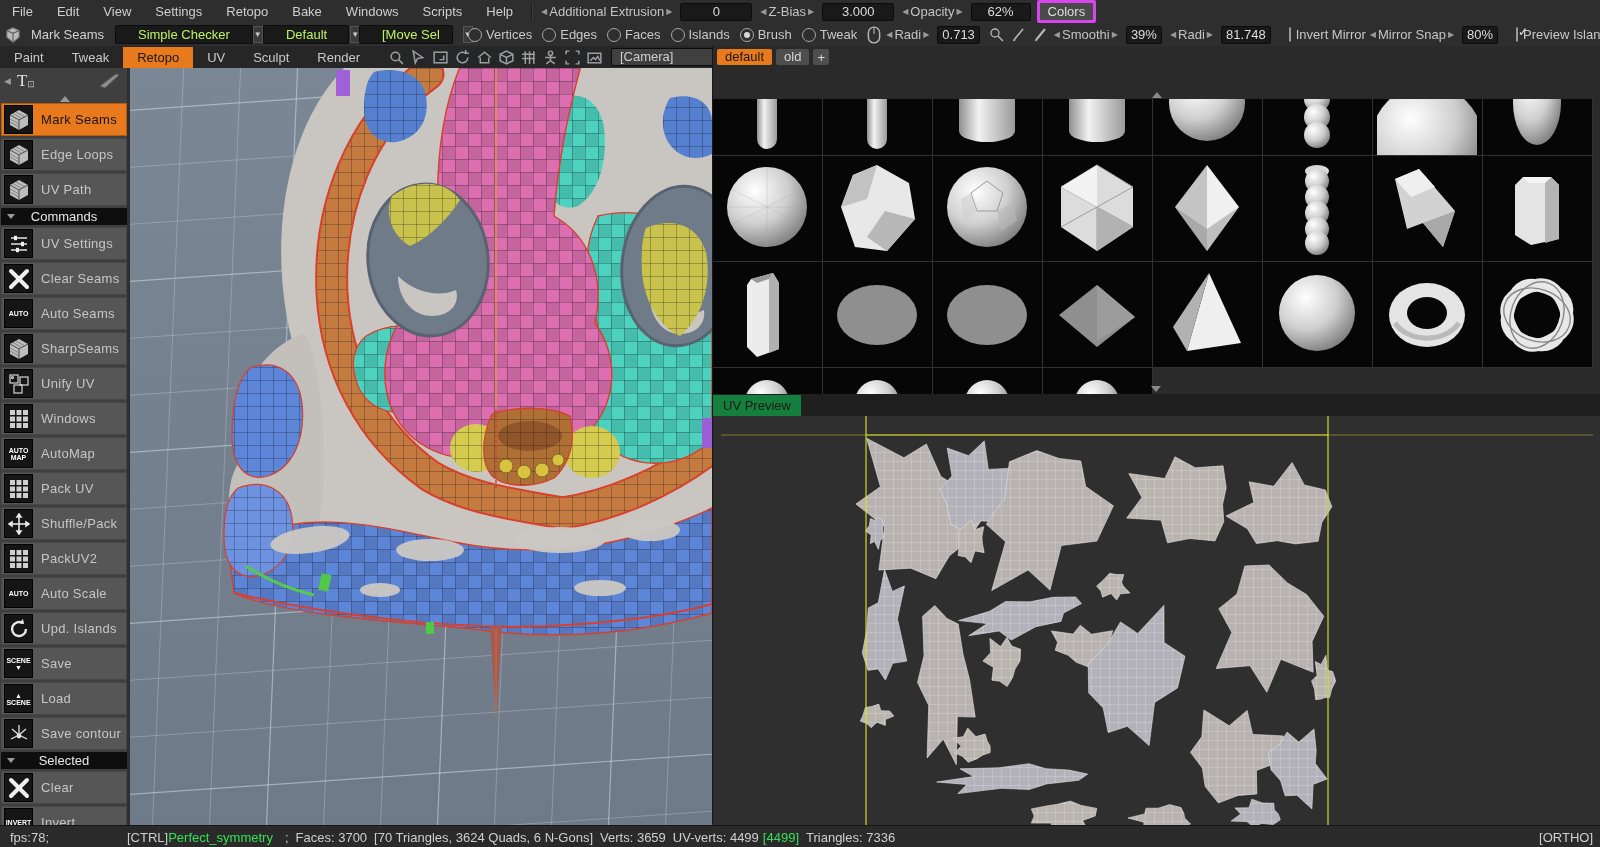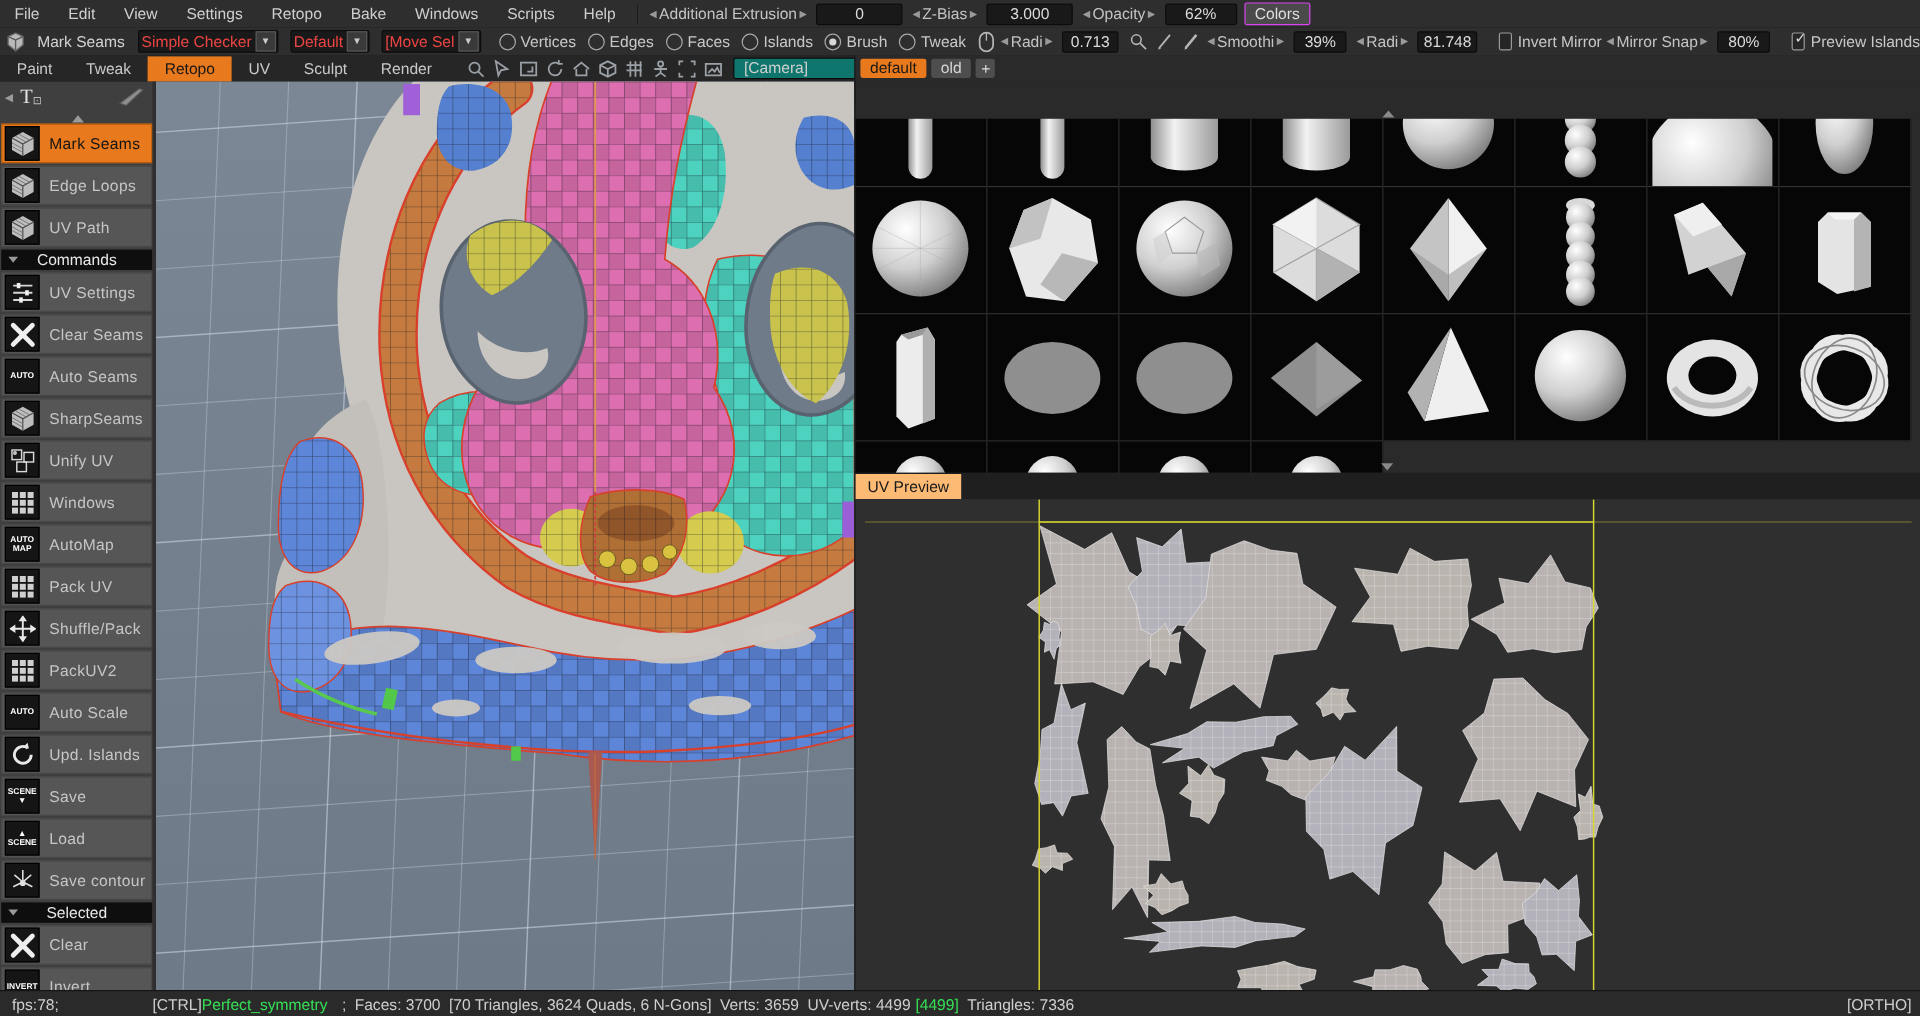--- a/index.html
+++ b/index.html
@@ -8,38 +8,38 @@
   .row{display:flex;align-items:center}
   
   #menubar{position:absolute;left:0;top:0;width:1600px;height:23px;background:#2e2e2e;border-bottom:1px solid #1c1c1c;display:flex;align-items:center}
   #menu-items{display:flex;align-items:center;height:100%}
   .menu-item{padding:0 12px;line-height:23px;color:#cfcfcf;cursor:default}
   .vdiv{width:1px;height:16px;background:#1a1a1a;border-right:1px solid #3c3c3c;margin:0 6px}
   .spin{display:flex;align-items:center;color:#c4c4c4;white-space:nowrap}
   .spin .arr{font-size:8px;color:#9a9a9a;padding:0 2px}
   .valbox{background:#191919;border:1px solid #0c0c0c;border-radius:2px;color:#dcdcdc;text-align:center;
           height:16px;line-height:16px;margin:0 6px;padding:0 4px}
-  .btn{background:#4a4a4a;border:1px solid #d946ef;border-radius:2px;color:#dfdfdf;padding:1px 8px;line-height:15px}
+  .btn{background:#4a4a4a;border:3px solid #d946ef;border-radius:2px;color:#dfdfdf;padding:1px 8px;line-height:15px}
   
   #toolbar2{position:absolute;left:0;top:23px;width:1600px;height:23px;background:#2e2e2e;border-bottom:1px solid #1c1c1c;display:flex;align-items:center;white-space:nowrap}
   .dd{background:#191919;border:1px solid #0c0c0c;border-radius:2px;height:17px;display:flex;align-items:center;margin:0 5px}
-  .dd .ddlabel{padding:0 2px;color:#ef4444}
+  .dd .ddlabel{padding:0 22px;color:#bef264}
   .dd .ddarr{width:15px;height:15px;margin:1px;background:#3a3a3a;border:1px solid #555;display:flex;align-items:center;justify-content:center;font-size:8px;color:#ccc}
   .radio{width:12px;height:12px;border:1px solid #a8a8a8;border-radius:50%;margin:0 4px 0 10px;position:relative;background:#2e2e2e}
   .radio.sel:after{content:"";position:absolute;left:3px;top:3px;width:6px;height:6px;border-radius:50%;background:#d8d8d8}
   .cb{width:13px;height:13px;border:1px solid #9a9a9a;border-radius:2px;background:#262626;margin:0 5px;position:relative}
   .cb.checked:after{content:"✓";position:absolute;left:1px;top:-3px;color:#e0e0e0;font-size:12px}
   .ticon{margin:0 3px;display:flex;align-items:center}
   
   #tabstrip{position:absolute;left:0;top:46px;width:712px;height:22px;background:#262626;border-bottom:1px solid #1b1b1b;display:flex;align-items:center}
   .wtab{padding:0 14px;line-height:21px;color:#c9c9c9}
   .wtab.active{background:#e8791c;color:#181818}
   #vp-icons{display:flex;align-items:center;margin-left:14px;gap:5px}
   #vp-icons svg{display:block}
-  #camera-dd{background:#0f766e;border:1px solid #0c0c0c;border-radius:2px;height:16px;line-height:16px;color:#cfcfcf;padding:0 8px;min-width:86px;margin-left:8px}
+  #camera-dd{background:#404040;border:1px solid #0c0c0c;border-radius:2px;height:16px;line-height:16px;color:#cfcfcf;padding:0 8px;min-width:86px;margin-left:8px}
   #tab-ddarr{margin-left:auto;margin-right:4px;color:#aaa;font-size:9px}
   
   #sidebar{position:absolute;left:0;top:68px;width:130px;height:757px;background:#3f3f3f}
   #sb-top{height:26px;display:flex;align-items:center;padding:0 4px;color:#cfcfcf}
   #sb-top .tletter{font-family:"Liberation Serif",serif;font-size:17px;color:#e2e2e2;margin-left:6px}
   #sb-top .tsub{font-size:9px;color:#bbb;margin-top:6px}
   .scroll-arrow{width:100%;height:9px;display:flex;justify-content:center;align-items:center}
   .tri-up{width:0;height:0;border-left:5px solid transparent;border-right:5px solid transparent;border-bottom:6px solid #9a9a9a}
   .tri-down{width:0;height:0;border-left:5px solid transparent;border-right:5px solid transparent;border-top:6px solid #9a9a9a}
   .sb-btn{height:31px;margin:0 3px 2px 1px;background:#565656;display:flex;align-items:center;border:1px solid #474747}
@@ -68,21 +68,21 @@
   #prim-grid{position:absolute;left:0;top:53px;width:888px;height:285px}
   .prow{display:flex}
   .pcell{width:109px;background:#060606;border:1px solid #323232;border-width:0 1px 1px 0;position:relative;overflow:hidden}
   .pcell svg{position:absolute;left:4px;width:100px;height:100px}
   .pcell.crop svg{bottom:0}
   .pcell.peek svg{top:0}
   #grid-up{position:absolute;left:0;top:44px;width:888px;height:9px;background:#2a2a2a;display:flex;justify-content:center;align-items:center}
   #grid-dn{position:absolute;left:428px;top:338px;width:30px;height:9px;display:flex;justify-content:center;align-items:center}
   
   #uv-header{position:absolute;left:0;top:348px;width:888px;height:22px;background:#1f1f1f;display:flex;align-items:center}
-  #uv-tab{background:#fdba74;color:#1a1a1a;padding:0 10px;line-height:21px}
+  #uv-tab{background:#15803d;color:#1a1a1a;padding:0 10px;line-height:21px}
   #uv-canvas{position:absolute;left:0;top:370px;width:888px;height:409px;background:#2f2f2f;overflow:hidden}
   
   #statusbar{position:absolute;left:0;top:825px;width:1600px;height:22px;background:#2a2a2a;border-top:1px solid #151515;
              display:flex;align-items:center;color:#cfcfcf}
   #statusbar span{margin-right:7px;white-space:nowrap}
   .green{color:#35e055}
   #st-fps{margin-left:10px;width:110px}
   #st-ortho{margin-left:auto;margin-right:10px}
 </style>
 </head>

